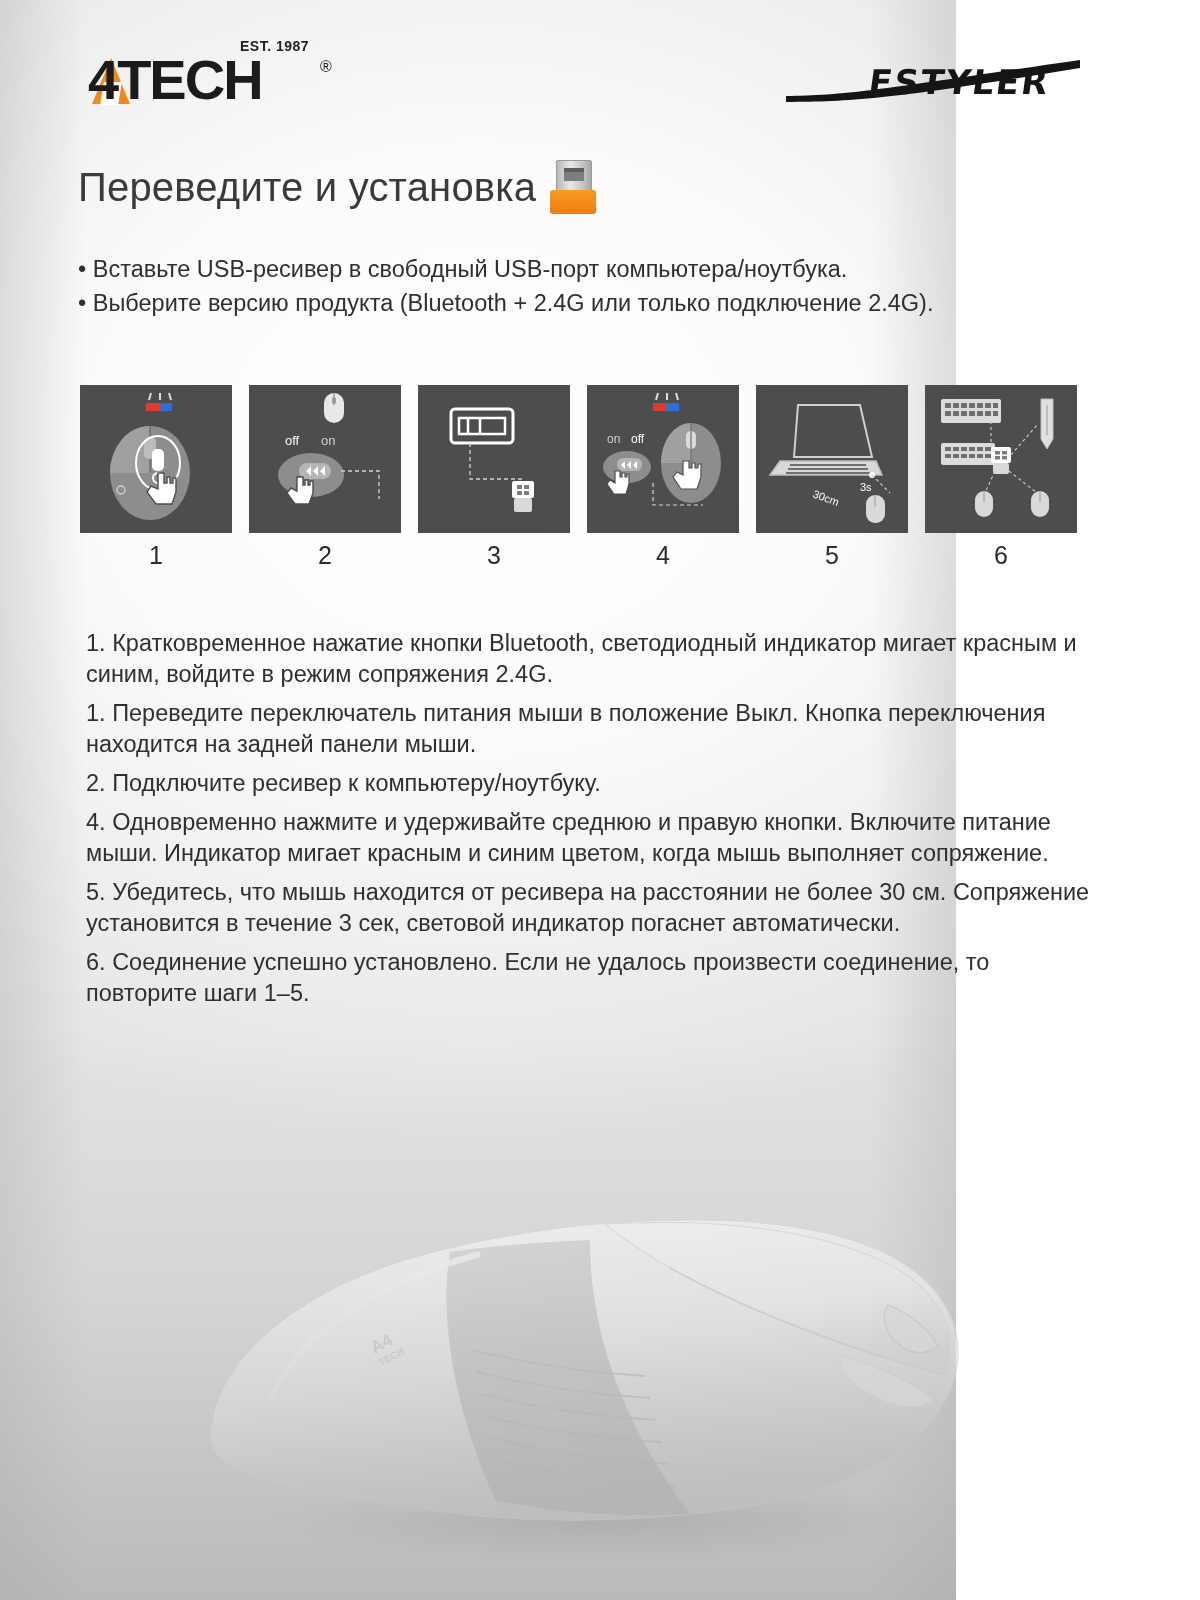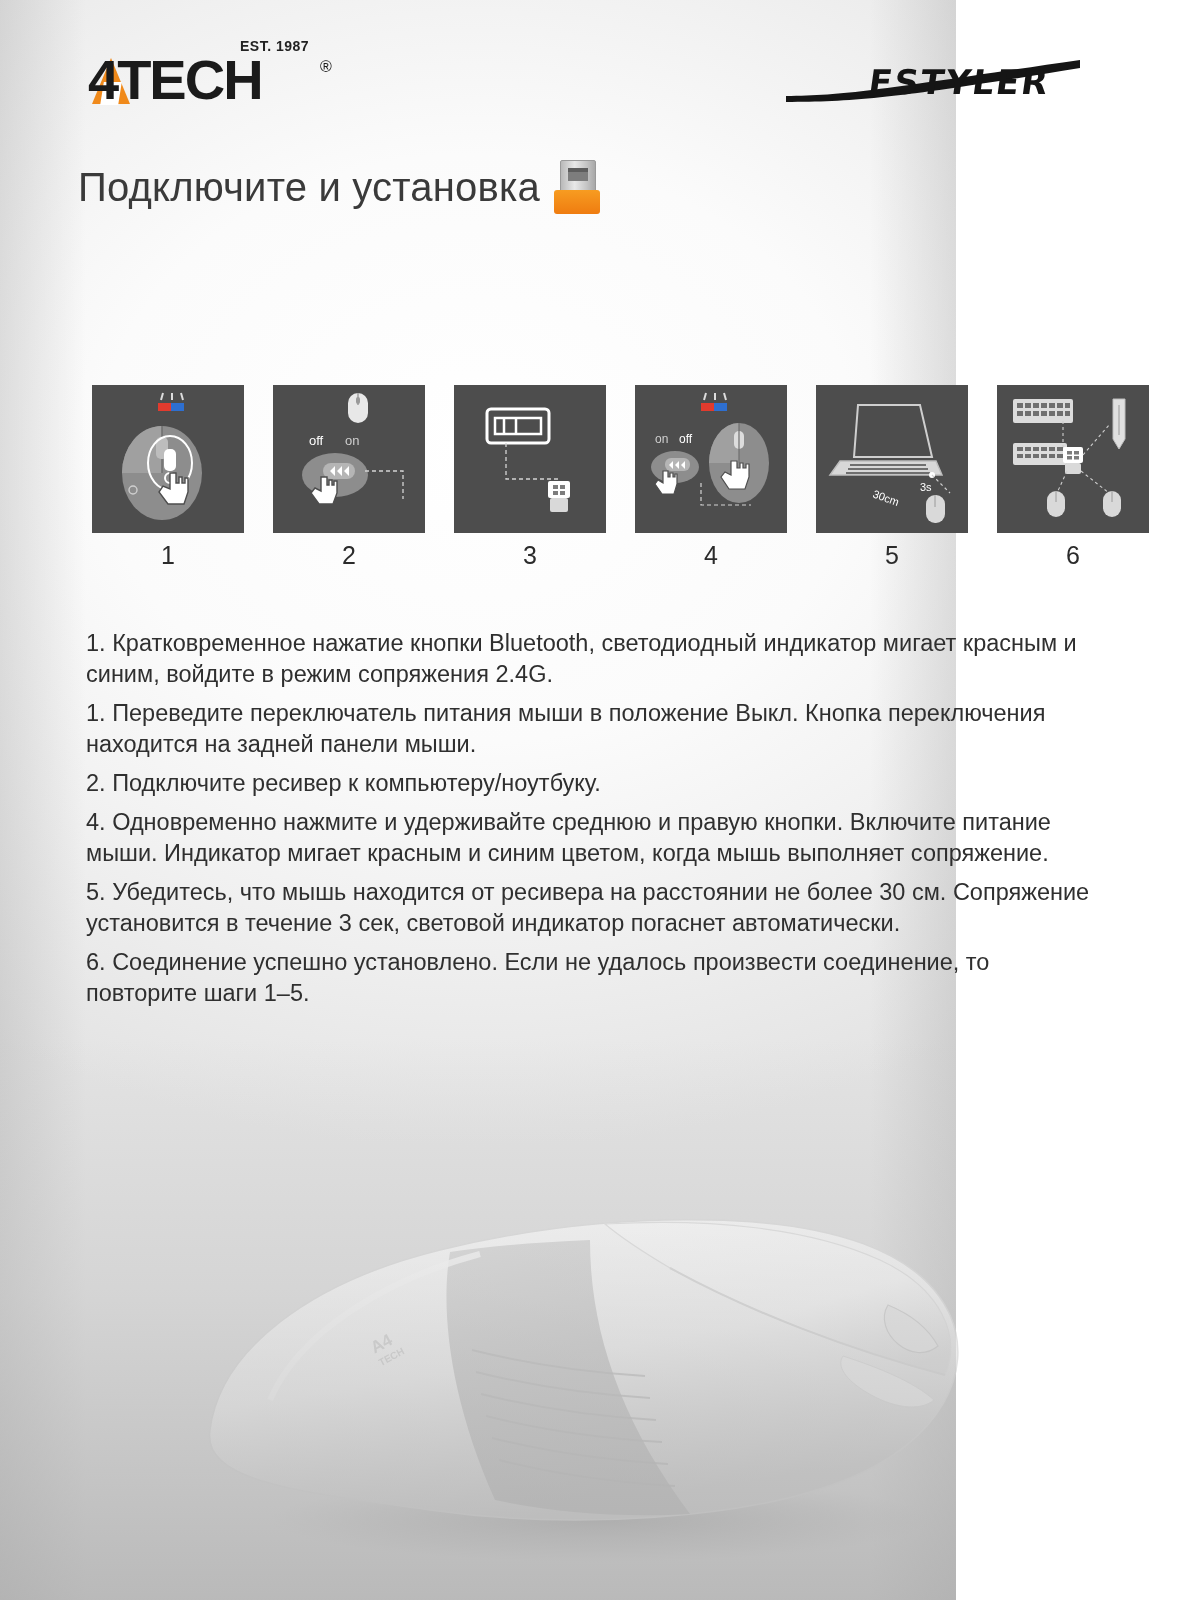--- a/index.html
+++ b/index.html
@@ -194,21 +194,20 @@
   .steps {
     position: absolute;
     left: 80px;
     top: 385px;
     width: 1040px;
     display: flex;
     gap: 17px;
   }
   .step {
     width: 152px;
-    margin-left: 12px;
   }
   .tile {
     position: relative;
     width: 152px;
     height: 148px;
     background: #4d4d4d;
     overflow: hidden;
   }
   .step-num {
     margin-top: 8px;
@@ -258,27 +257,31 @@
       <div class="brand-swoosh">
         <svg width="300" height="46" viewBox="0 0 300 46">
           <path d="M6 40 C 70 40, 120 30, 300 4 L 300 12 C 130 40, 80 46, 6 46 Z" fill="#151515"></path>
         </svg>
       </div>
       <div class="brand-text">FSTYLER</div>
     </div>
   </div>
 
   <div class="title-row">
-    <div class="title-text">Подключите и установка</div>
+    <div class="title-text">Переведите и установка</div>
     <div class="dongle">
       <div class="dongle-metal"></div>
       <div class="dongle-body"></div>
     </div>
   </div>
 
+  <div class="bullets">
+    <div class="bullet">• Вставьте USB-ресивер в свободный USB-порт компьютера/ноутбука.</div>
+    <div class="bullet">• Выберите версию продукта (Bluetooth + 2.4G или только подключение 2.4G).</div>
+  </div>
 
   <div class="steps">
 
     <div class="step">
       <div class="tile">
         <svg width="152" height="148" viewBox="0 0 152 148">
 
           <g>
             <line x1="71" y1="8" x2="69" y2="15" stroke="#ddd" stroke-width="2"></line>
             <line x1="80" y1="8" x2="80" y2="15" stroke="#ddd" stroke-width="2"></line>

